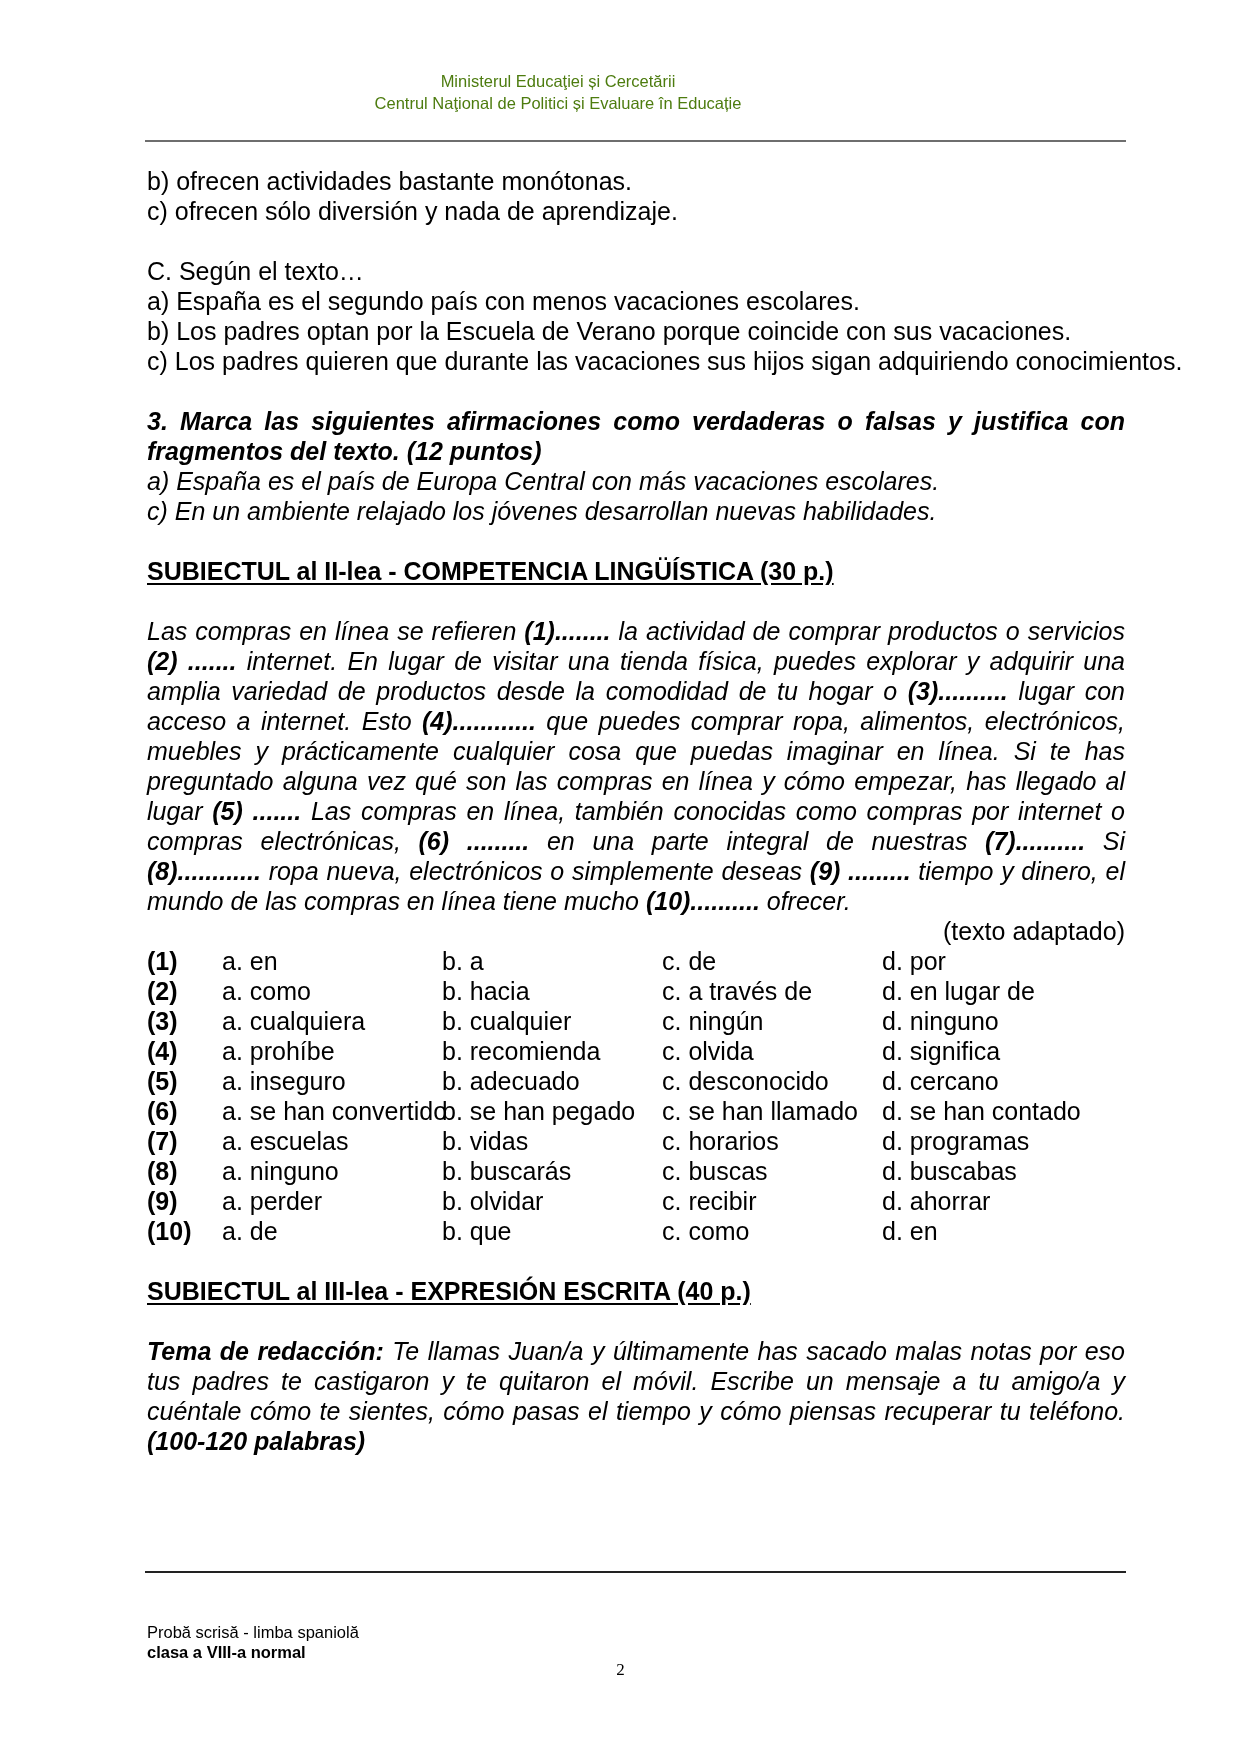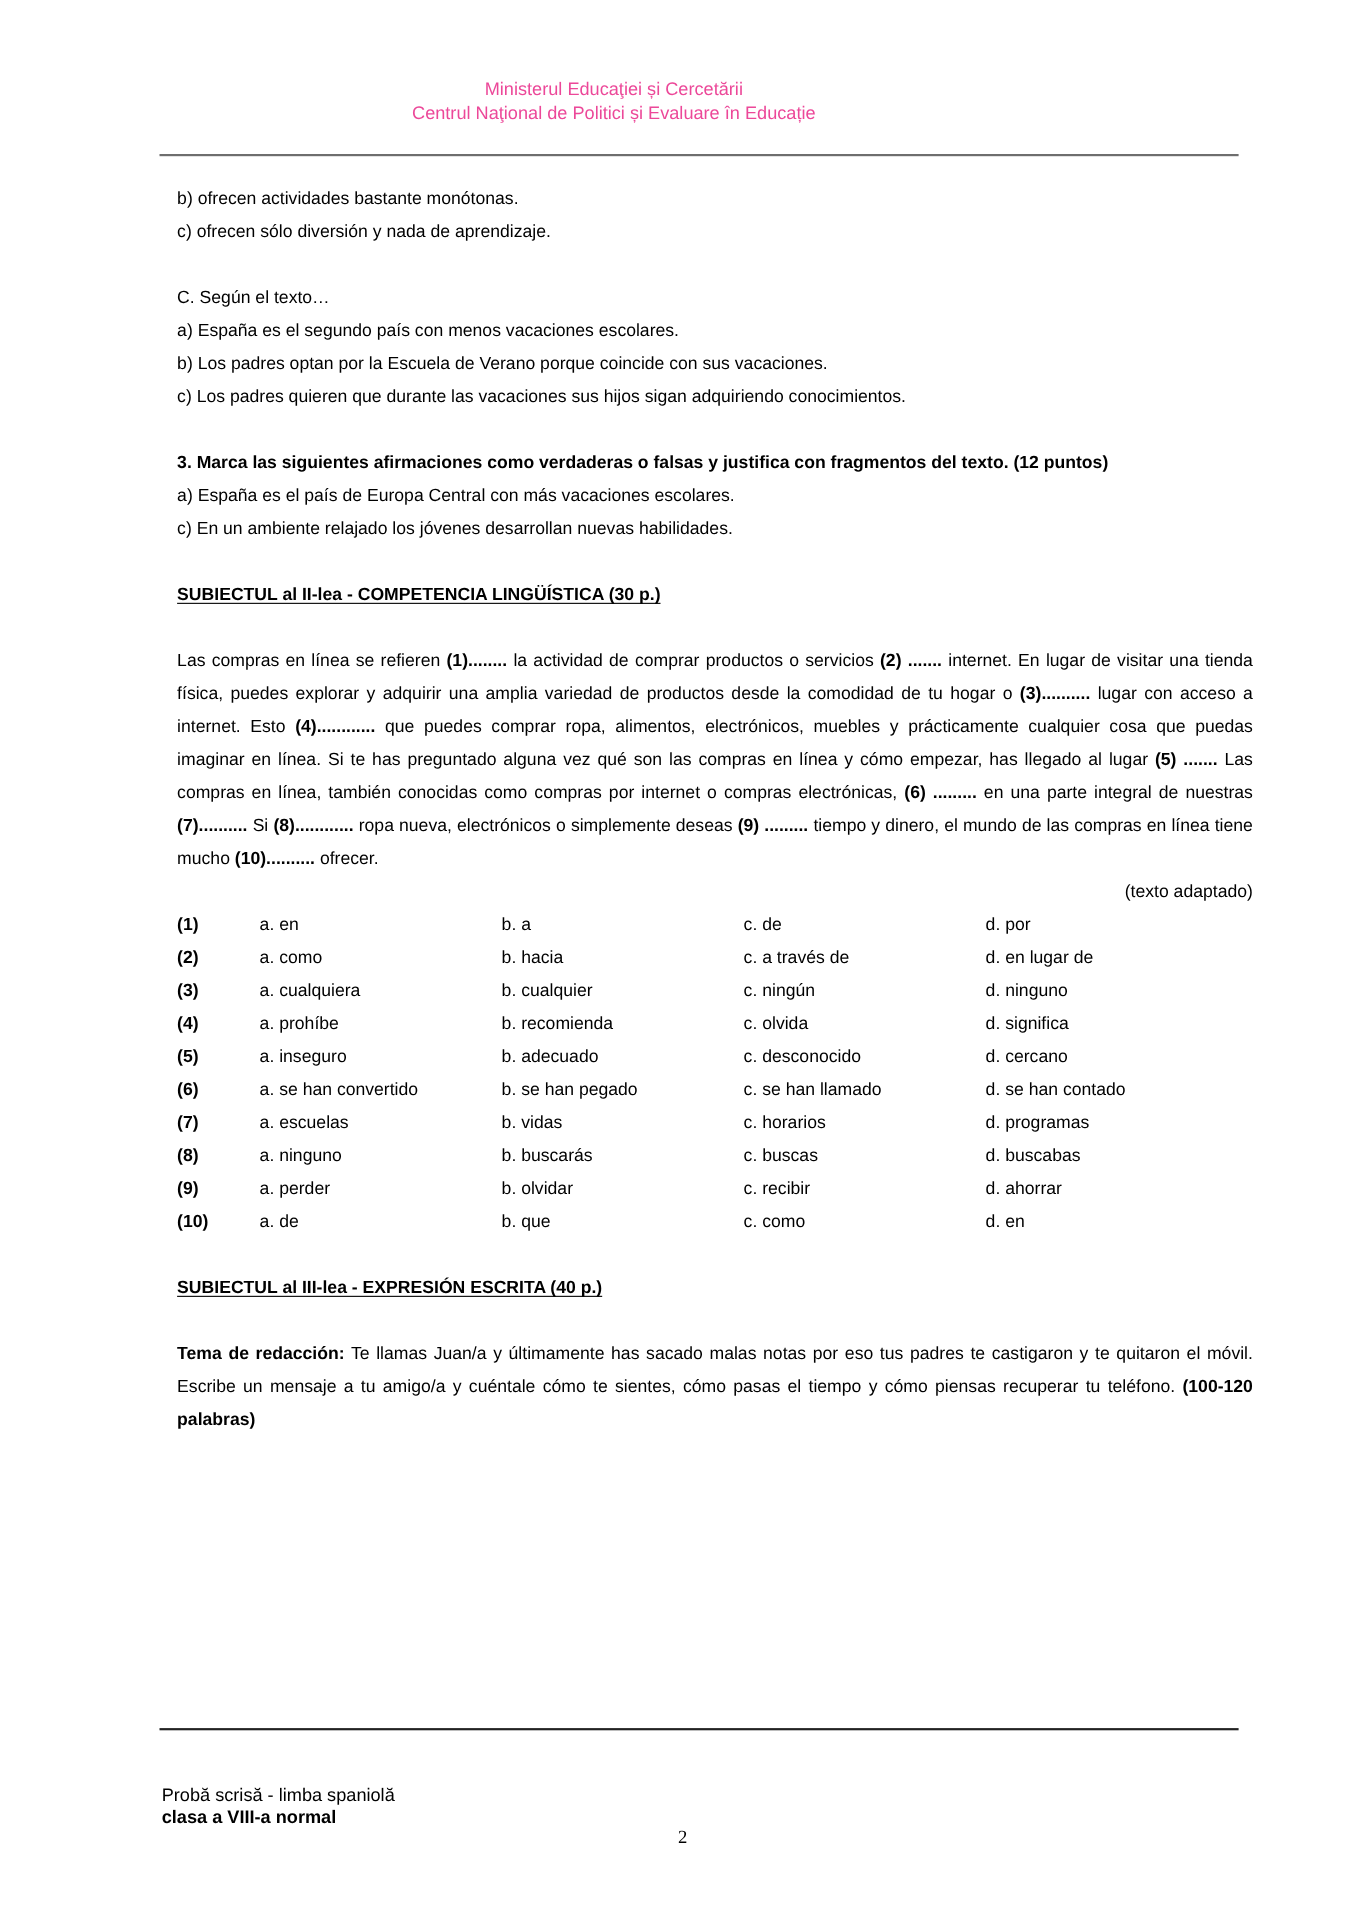--- a/index.html
+++ b/index.html
@@ -1,26 +1,26 @@
 <!DOCTYPE html>
 <html><head>
 <meta charset="utf-8">
 <style>
   html, body { margin: 0; padding: 0; background: #ffffff; }
   body { width: 1241px; height: 1755px; position: relative; overflow: hidden;
          font-family: "Liberation Sans", sans-serif; color: #000; }
   .hdr { position: absolute; left: 0; width: 1116px; top: 70px; text-align: center;
-         font-size: 16.5px; line-height: 22px; color: #ec4899; }
+         font-size: 16.5px; line-height: 22px; color: #4d7c0f; }
   .hdr-rule { position: absolute; left: 145px; width: 981px; top: 140px; height: 0;
               border-top: 2px solid #6e6e6e; }
-  .content { position: absolute; left: 161px; top: 166px; width: 978px;
-             font-size: 16px; line-height: 30px; }
+  .content { position: absolute; left: 147px; top: 166px; width: 978px;
+             font-size: 25px; line-height: 30px; }
   .line { height: 30px; white-space: nowrap; }
   .gap { height: 30px; }
-  .just { text-align: justify; text-align-last: left; white-space: normal; height: auto; }
+  .just { text-align: justify; text-align-last: left; white-space: normal; height: auto; font-style: italic; }
   .bold { font-weight: bold; }
   .heading { font-weight: bold; text-decoration: underline; text-underline-offset: 3px; }
   .right { text-align: right; }
   .opt-row { display: flex; height: 30px; white-space: nowrap; }
   .opt-num { width: 75px; font-weight: bold; }
   .opt { width: 220px; }
   .opt.d { width: 200px; }
   .ftr-rule { position: absolute; left: 145px; width: 981px; top: 1571px; height: 0;
               border-top: 2px solid #222; }
   .ftr { position: absolute; left: 147px; top: 1578px; font-size: 16.5px; line-height: 20px; margin-top: 44px; }

